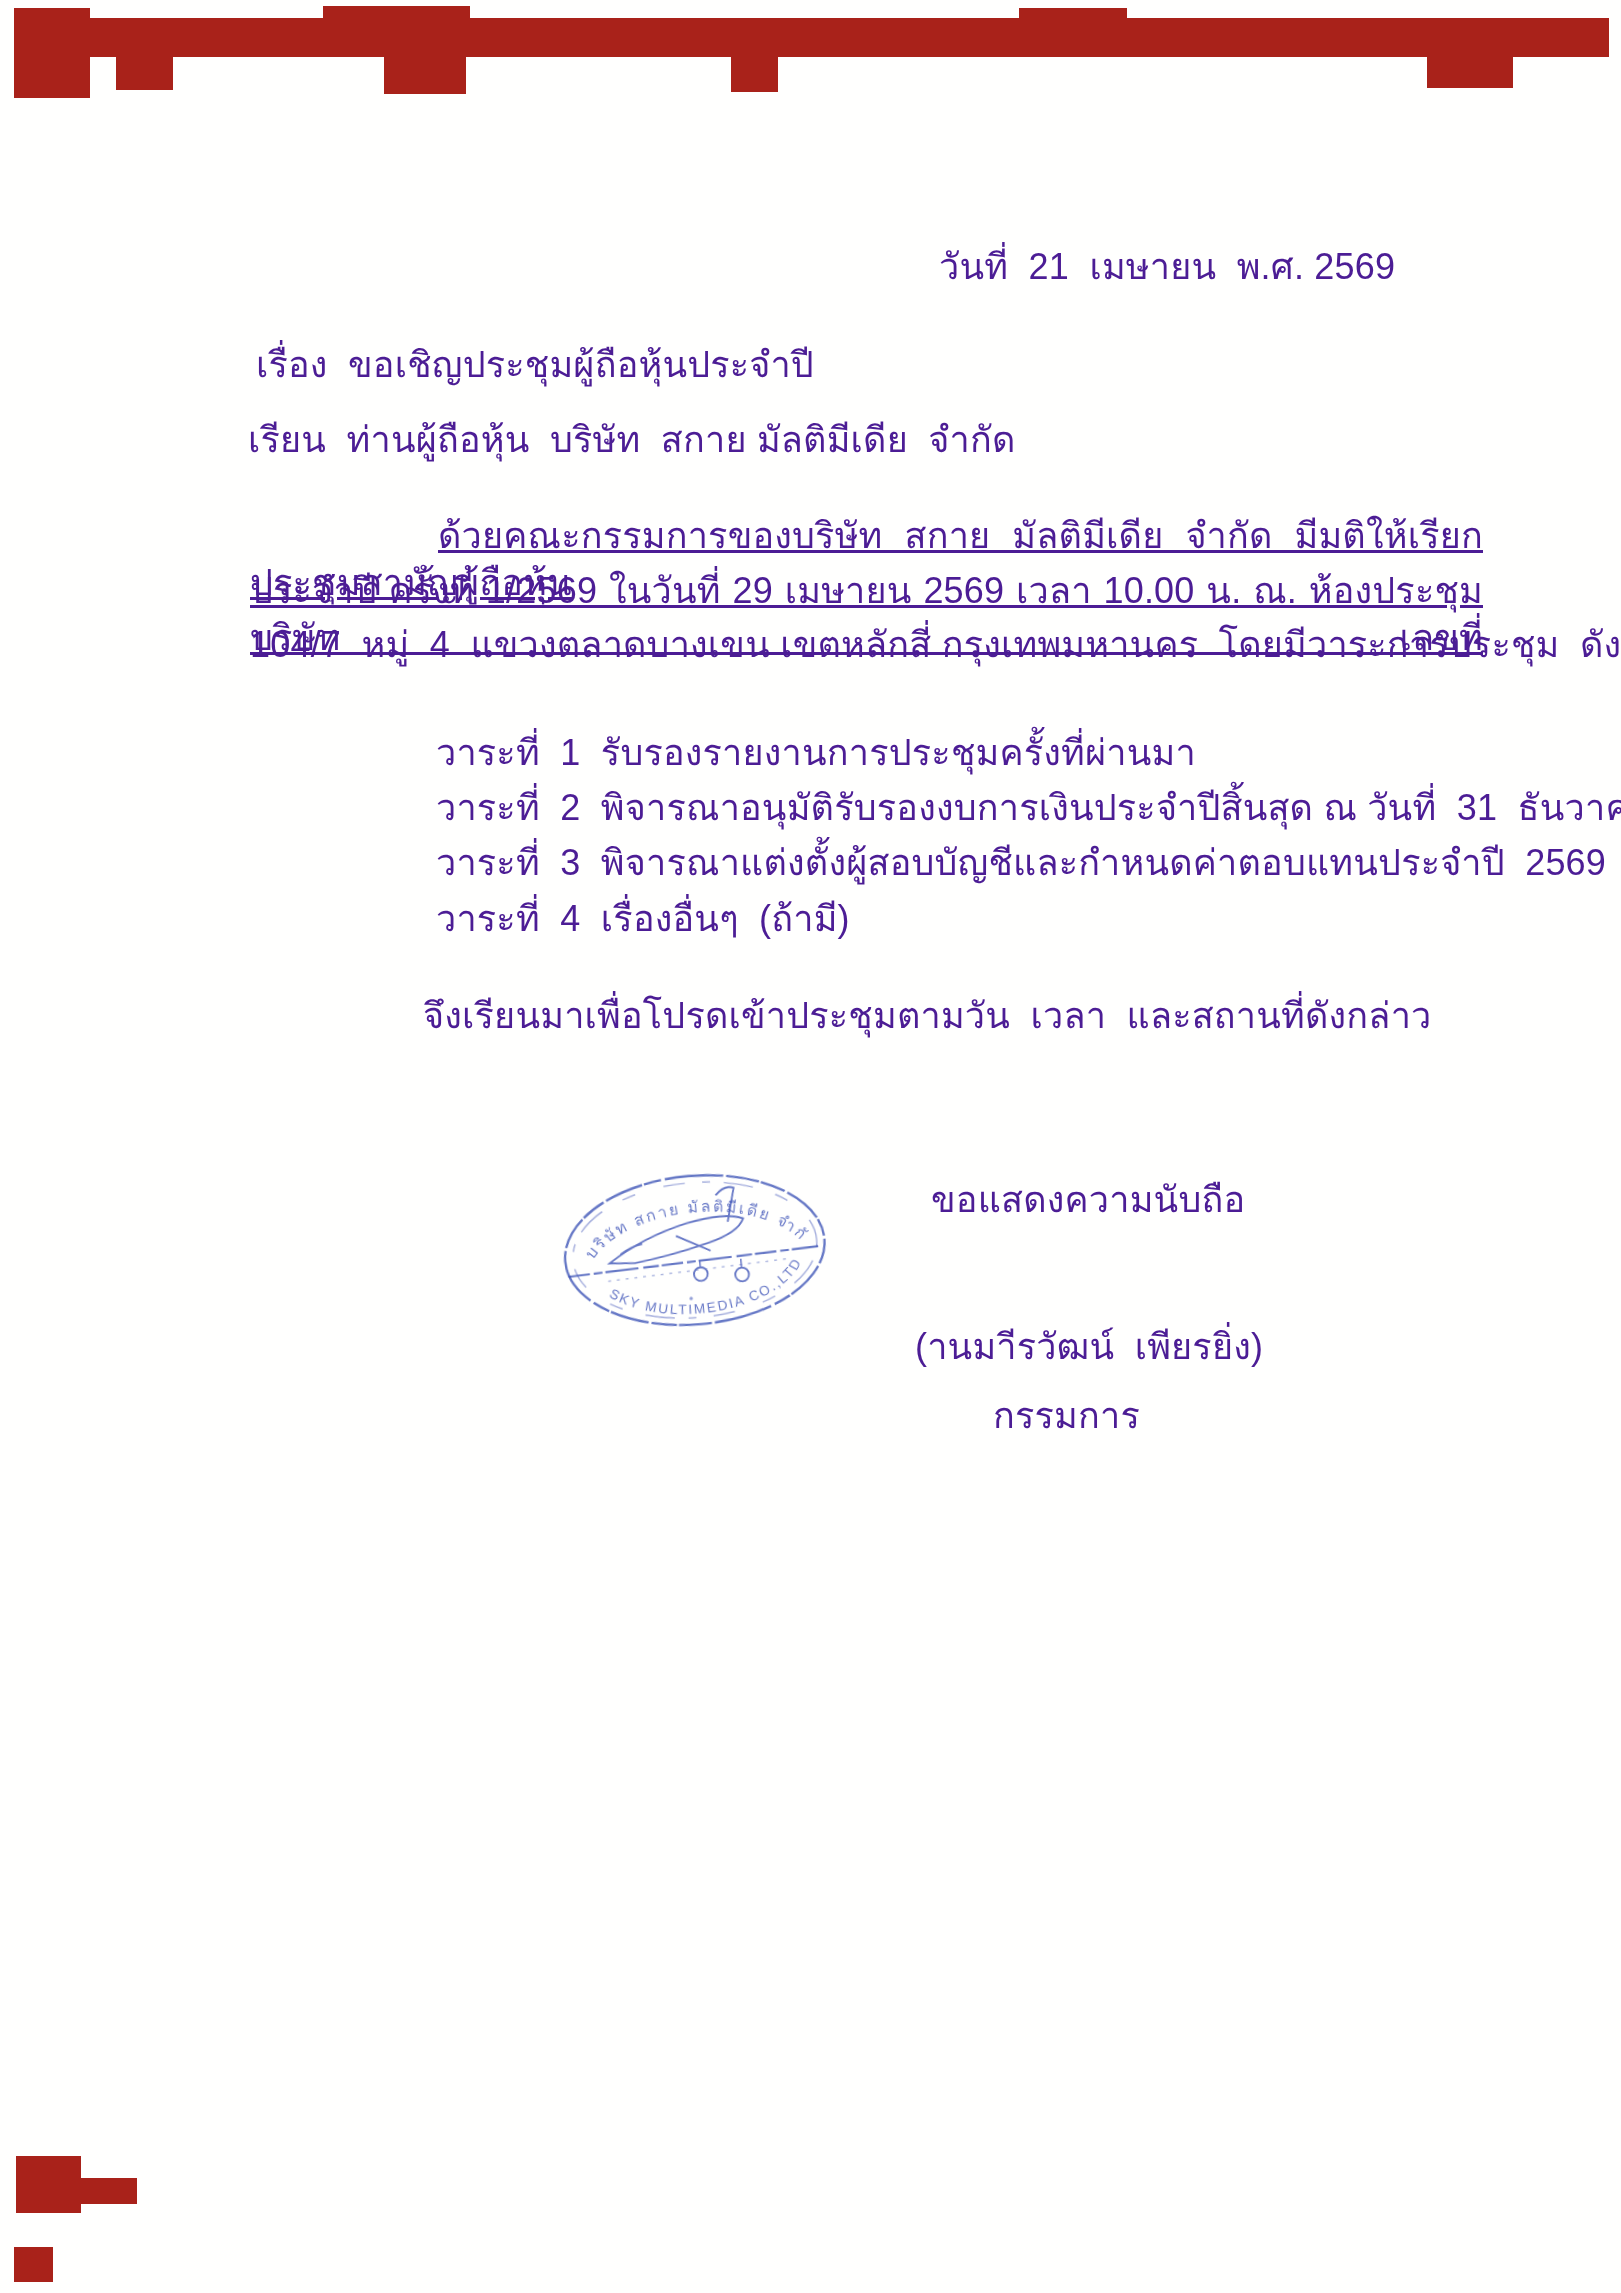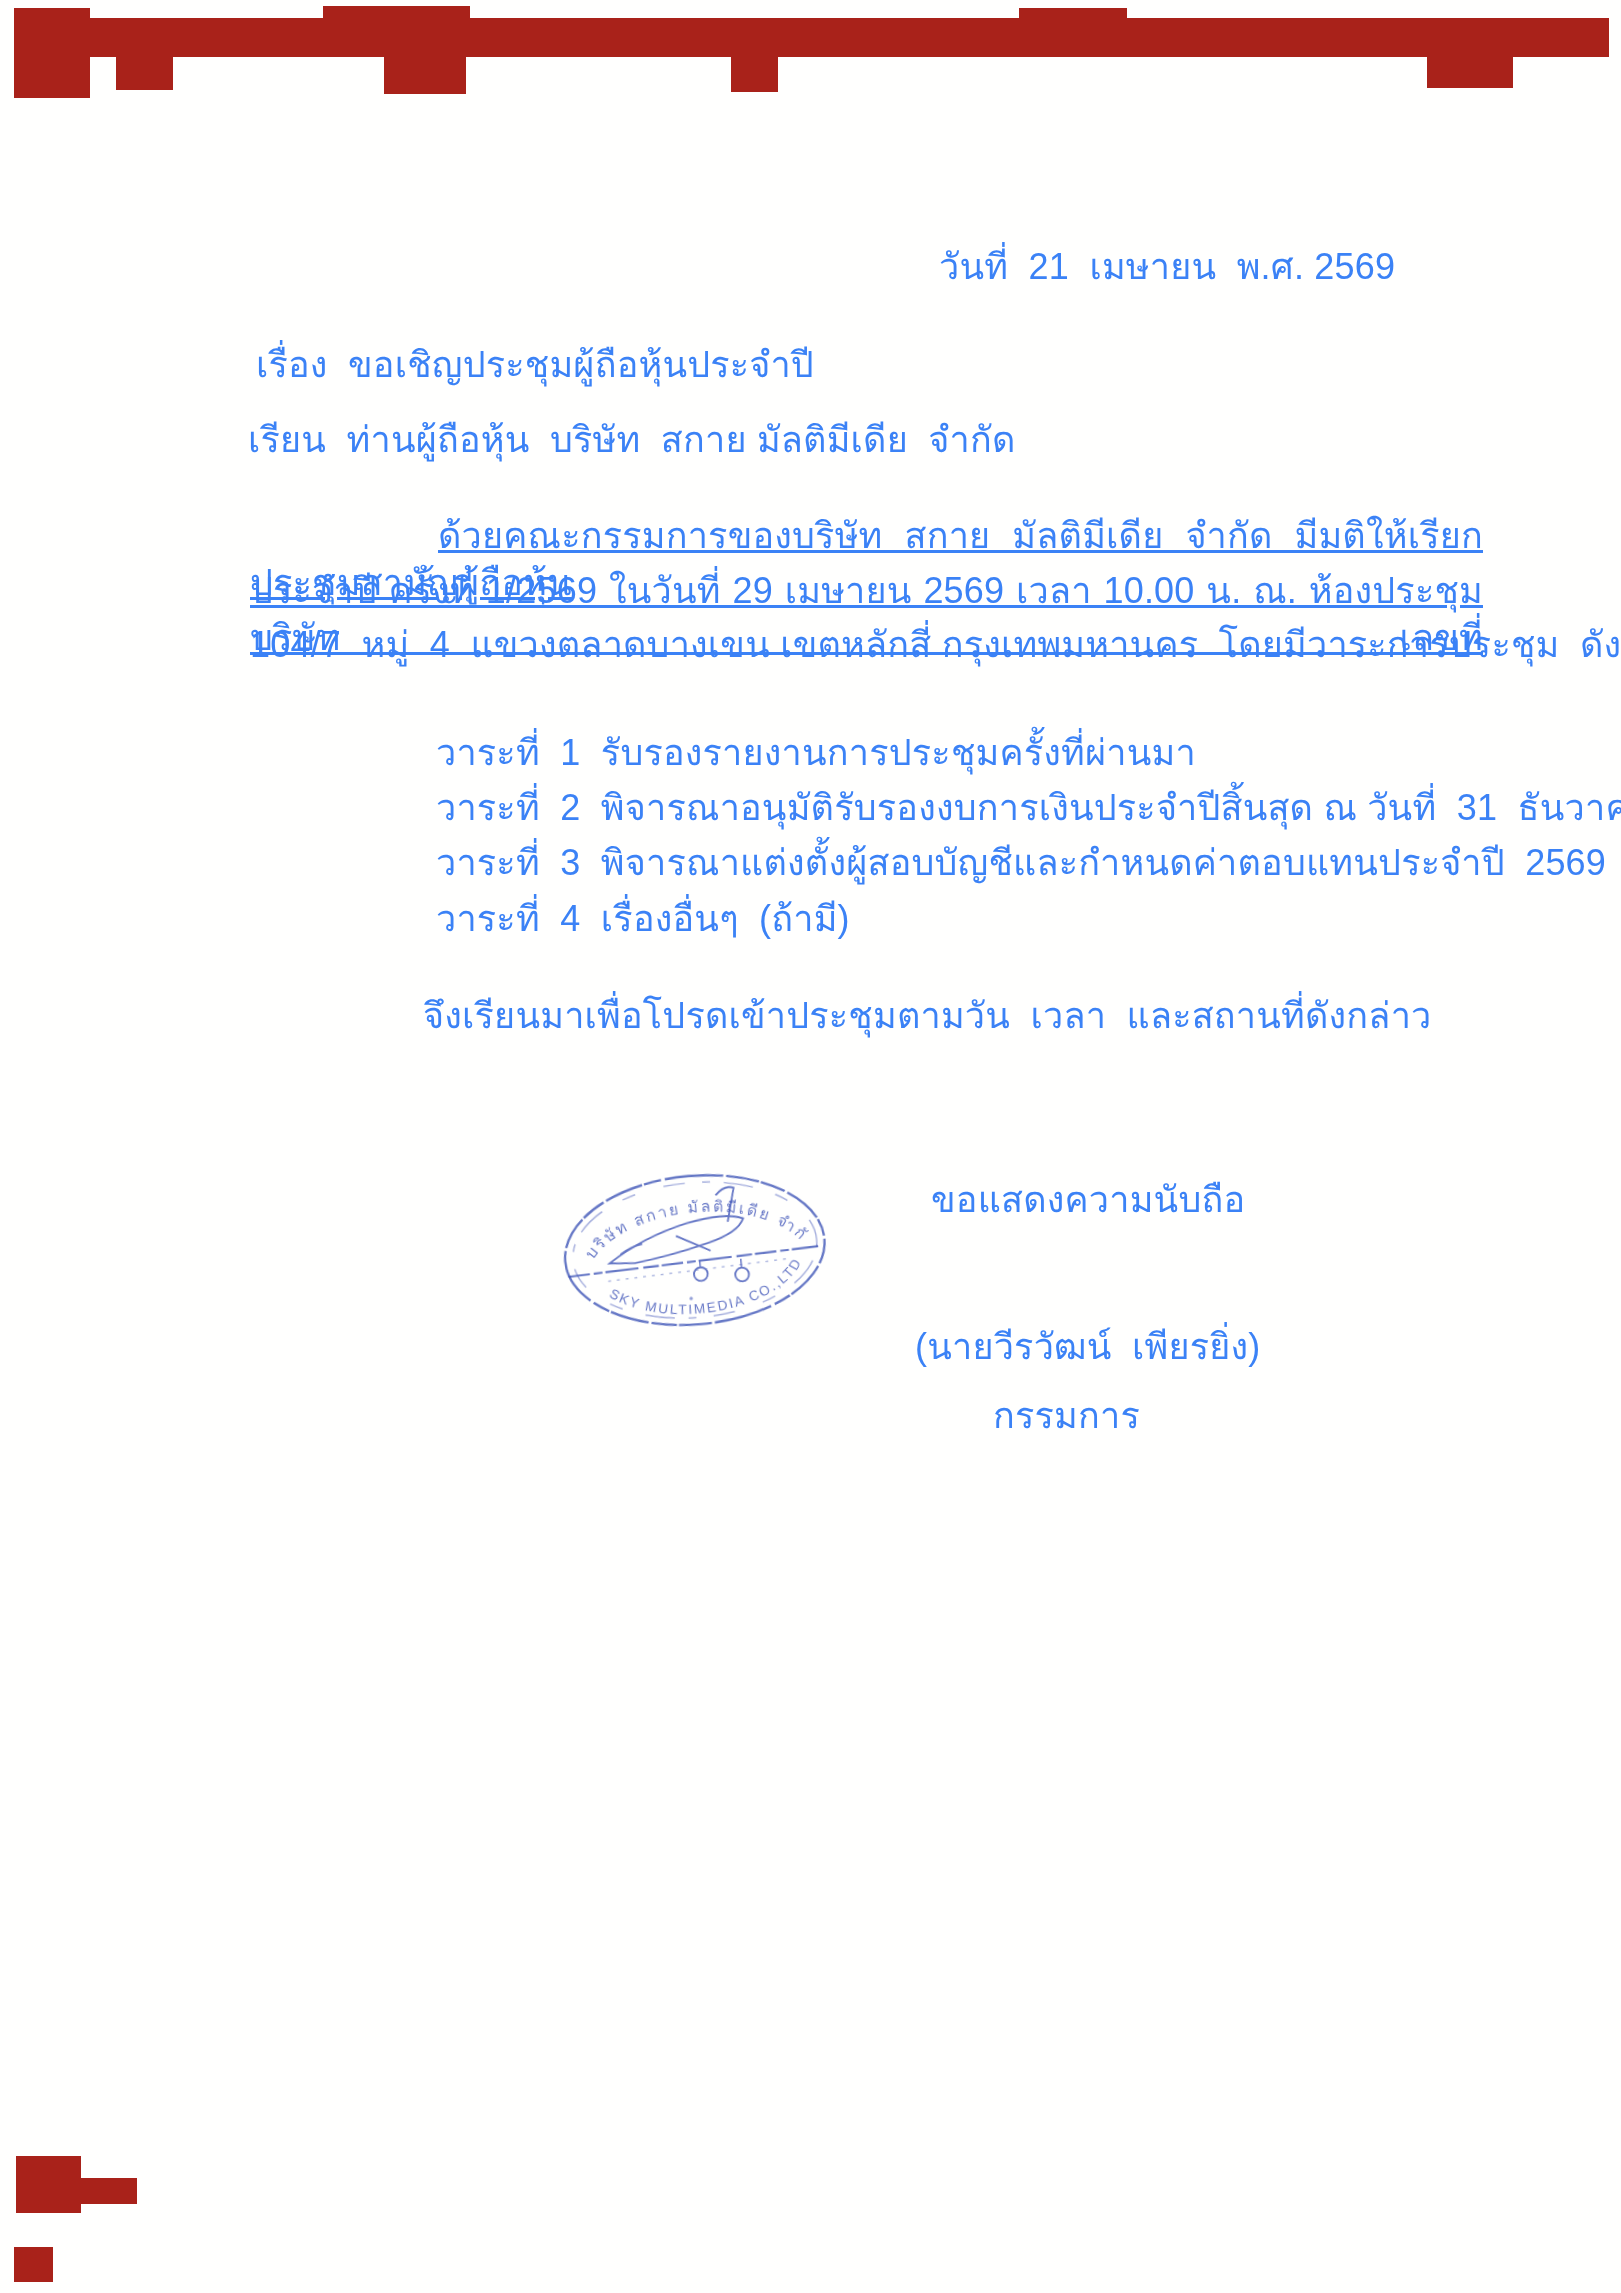--- a/index.html
+++ b/index.html
@@ -10,21 +10,21 @@
     font-family: "Liberation Sans", "DejaVu Sans", sans-serif;
     color: #3f443e;
     overflow: hidden;
   }
   .page { position: absolute; inset: 0; }
   .line {
     position: absolute;
     font-size: 36px;
     line-height: 47px;
     white-space: pre;
-    color: #3b82f6;
+    color: #4c1d95;
     letter-spacing: 0.2px;
   }
   .justify {
     white-space: normal;
     text-align: justify;
     text-align-last: justify;
     width: 1233px;
     text-decoration: underline;
   }
   .indent-first { text-indent: 188px; }
@@ -101,21 +101,21 @@
           <text font-size="16" letter-spacing="2.5">
             <textPath href="#arcTop" startOffset="8%">บริษัท สกาย มัลติมีเดีย จำกัด</textPath>
           </text>
           <text font-size="14" letter-spacing="2">
             <textPath href="#arcBottom" startOffset="6%">SKY MULTIMEDIA CO.,LTD.</textPath>
           </text>
         </g>
       </g>
     </svg>
 
-    <div class="line" style="left:915px; top:1323px;">(นายวีรวัฒน์  เพียรยิ่ง)</div>
+    <div class="line" style="left:915px; top:1323px;">(านมาีรวัฒน์  เพียรยิ่ง)</div>
     <div class="line" style="left:993px; top:1392px;">กรรมการ</div>
   </div>
 
   <div>
     <div class="mark" style="left:15.7px; top:2156px; width:65px; height:57px;"></div>
     <div class="mark" style="left:80px; top:2178px; width:57px; height:25.5px;"></div>
     <div class="mark" style="left:13.7px; top:2247px; width:39px; height:35px;"></div>
   </div>
 
 </div>

